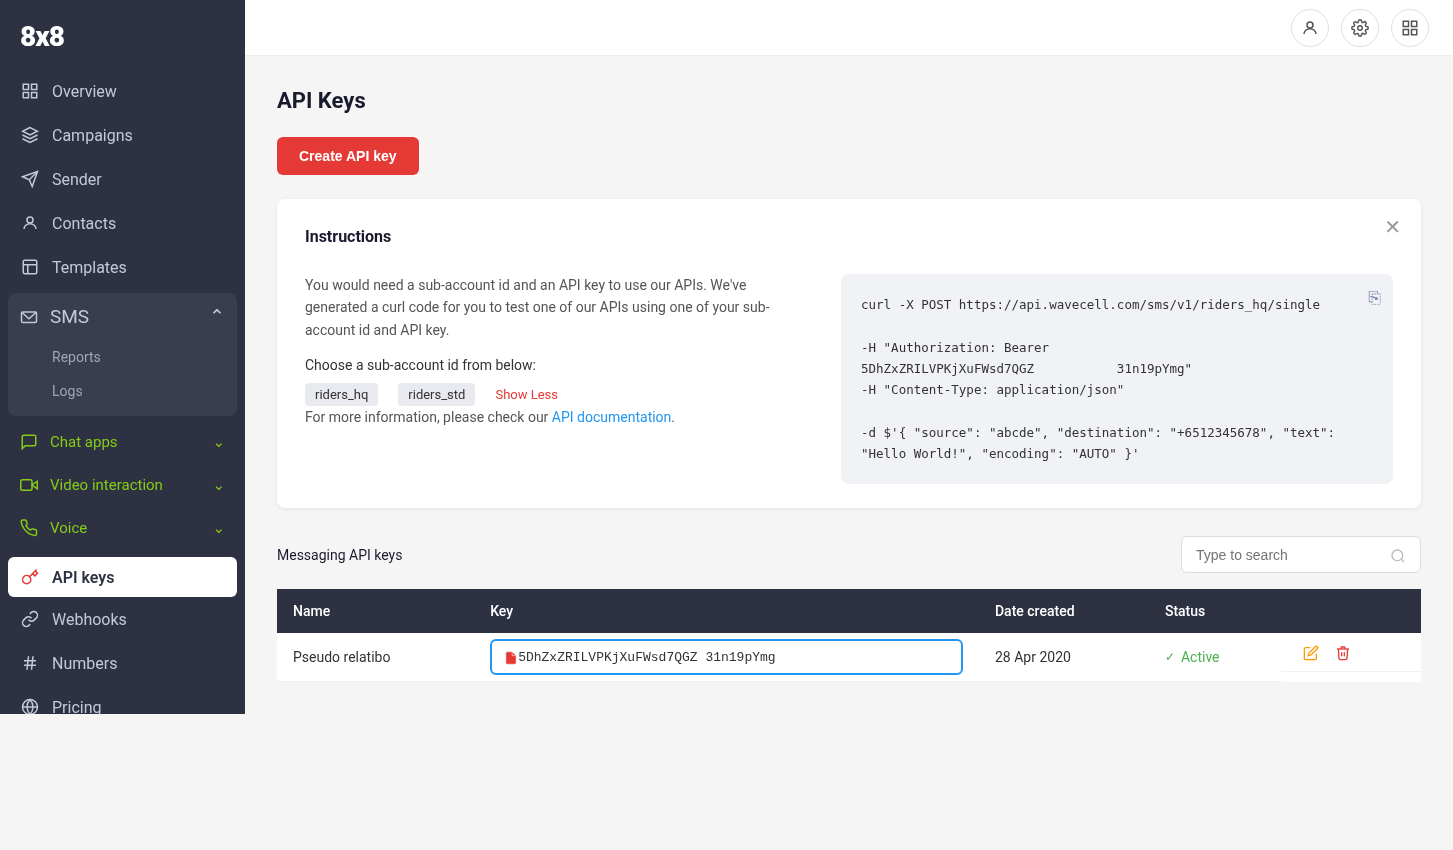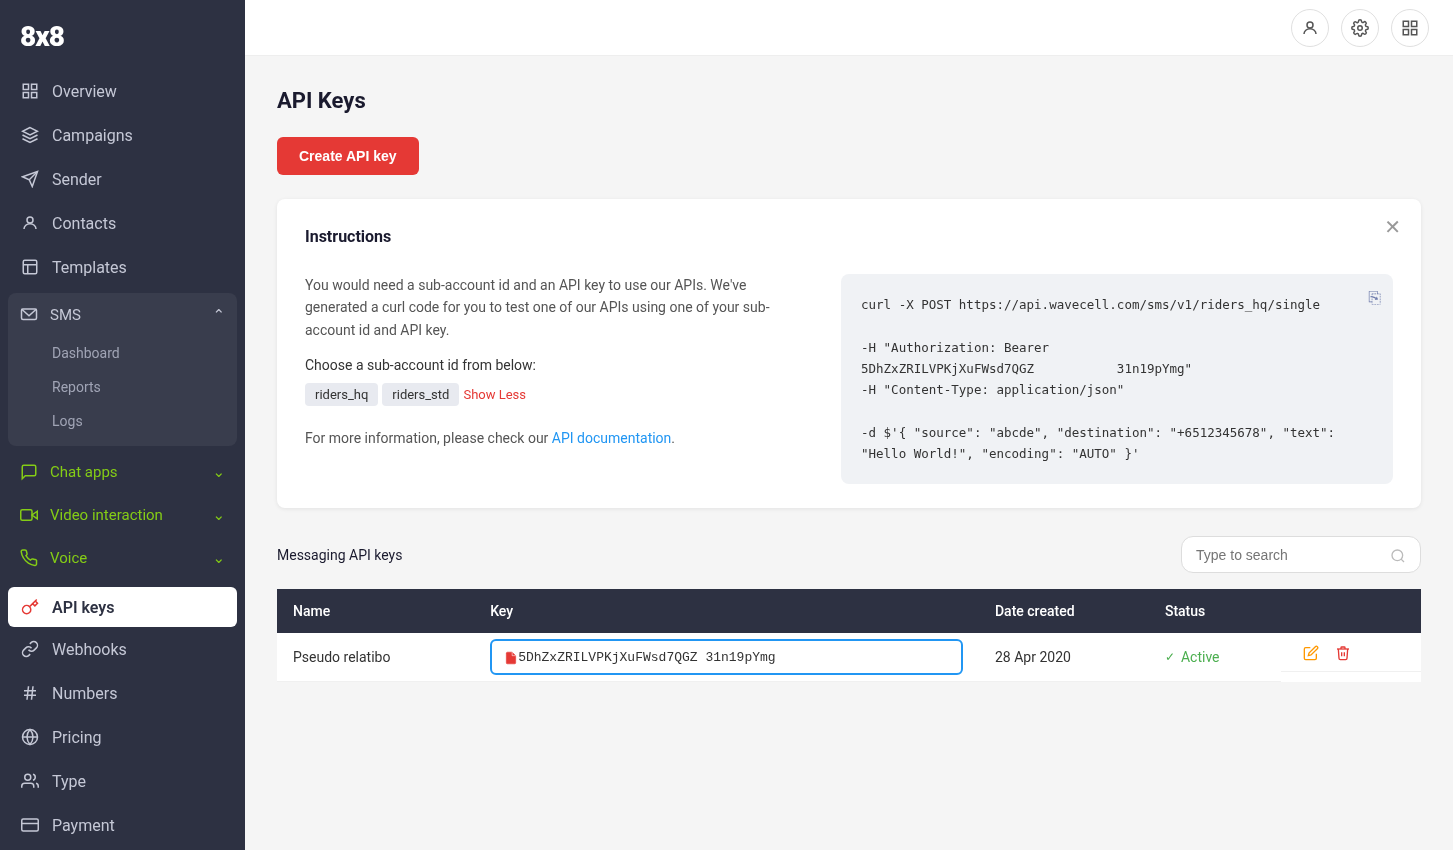--- a/index.html
+++ b/index.html
@@ -1,25 +1,25 @@
 <!DOCTYPE html>
 <html><head>
   <meta charset="utf-8">
   <style>
     * { box-sizing: border-box; margin: 0; padding: 0; }
     body { font-family: -apple-system, BlinkMacSystemFont, 'Segoe UI', Roboto, sans-serif; display: flex; height: 850px; width: 1453px; overflow: hidden; background: #f5f5f5; }
 
     
-    .sidebar { width: 245px; background: #2d3142; color: #fff; display: flex; flex-direction: column; height: 850px; flex-shrink: 0; overflow-y: auto; }
+    .sidebar { width: 245px; background: #2d3142; color: #fff; display: flex; flex-direction: column; height: 714px; flex-shrink: 0; overflow-y: auto; }
     .sidebar-logo { padding: 20px 20px 16px; font-size: 28px; font-weight: 900; color: #fff; letter-spacing: -1px; }
     .sidebar-item { display: flex; align-items: center; gap: 12px; padding: 12px 20px; cursor: pointer; font-size: 16px; color: #c5c8d6; transition: background 0.15s; }
     .sidebar-item.active { background: #fff; color: #2d3142; border-radius: 6px; margin: 0 8px; padding: 10px 12px; }
     .sidebar-item .icon { width: 20px; height: 20px; display: flex; align-items: center; justify-content: center; flex-shrink: 0; }
     .sidebar-section { background: rgba(255,255,255,0.06); border-radius: 8px; margin: 4px 8px; }
-    .sidebar-section-header { display: flex; align-items: center; justify-content: space-between; padding: 12px 12px; cursor: pointer; color: #c5c8d6; font-size: 15px; }
+    .sidebar-section-header { display: flex; align-items: center; justify-content: space-between; padding: 12px 12px; cursor: pointer; color: #c5c8d6; font-size: 19px; }
     .sidebar-section-header .left { display: flex; align-items: center; gap: 12px; }
     .sidebar-sub { padding: 0 0 8px 0; }
     .sidebar-sub-item { padding: 9px 12px 9px 44px; font-size: 14px; color: #a0a4b5; cursor: pointer; }
     .sidebar-section-plain { display: flex; align-items: center; justify-content: space-between; padding: 12px 20px; cursor: pointer; color: #84cc16; font-size: 15px; }
     .sidebar-section-plain .left { display: flex; align-items: center; gap: 12px; }
 
     
     .main { flex: 1; display: flex; flex-direction: column; overflow: hidden; }
     .topbar { height: 56px; background: #fff; display: flex; align-items: center; justify-content: flex-end; padding: 0 24px; gap: 12px; border-bottom: 1px solid #eee; flex-shrink: 0; }
     .topbar-icon { width: 38px; height: 38px; border-radius: 50%; border: 1px solid #e0e0e0; display: flex; align-items: center; justify-content: center; cursor: pointer; color: #555; font-size: 18px; background: #fff; }
@@ -30,31 +30,31 @@
     .create-btn { background: #e53935; color: #fff; border: none; padding: 11px 22px; border-radius: 6px; font-size: 14px; font-weight: 600; cursor: pointer; margin-bottom: 24px; }
 
     
     .instructions-card { background: #fff; border-radius: 8px; padding: 28px 28px 24px; margin-bottom: 28px; position: relative; box-shadow: 0 1px 4px rgba(0,0,0,0.08); }
     .close-btn { position: absolute; top: 16px; right: 20px; font-size: 20px; color: #999; cursor: pointer; background: none; border: none; }
     .instructions-title { font-size: 16px; font-weight: 700; color: #1a1a2e; margin-bottom: 28px; }
     .instructions-text { font-size: 14px; color: #555; line-height: 1.6; margin-bottom: 16px; max-width: 480px; }
     .instructions-body { display: flex; gap: 24px; }
     .instructions-left { flex: 1; }
     .choose-label { font-size: 14px; color: #333; margin-bottom: 10px; }
-    .tags { display: flex; gap: 4px; align-items: center; margin-bottom: 24px; flex-wrap: wrap; }
+    .tags { display: flex; gap: 20px; align-items: center; margin-bottom: 3px; flex-wrap: wrap; }
     .tag { background: #e8eaf0; color: #333; border-radius: 4px; padding: 4px 10px; font-size: 13px; }
     .show-less { color: #e53935; font-size: 13px; cursor: pointer; }
     .api-link { color: #2196f3; font-size: 14px; text-decoration: none; }
     .code-block { background: #f0f2f5; border-radius: 8px; padding: 20px; font-family: 'Courier New', monospace; font-size: 12.5px; color: #333; line-height: 1.7; flex: 1; min-width: 540px; position: relative; }
     .copy-icon { position: absolute; top: 12px; right: 12px; color: #6c7aaa; cursor: pointer; font-size: 16px; }
 
     
     .section-header { display: flex; align-items: center; justify-content: space-between; margin-bottom: 16px; }
     .section-title { font-size: 14px; font-weight: 400; color: #1a1a2e; }
-    .search-box { display: flex; align-items: center; border: 1px solid #ddd; border-radius: 12px; padding: 8px 14px; gap: 8px; background: #fff; width: 240px; }
+    .search-box { display: flex; align-items: center; border: 1px solid #ddd; border-radius: 6px; padding: 8px 14px; gap: 8px; background: #fff; width: 240px; }
     .search-input { border: none; outline: none; font-size: 14px; color: #999; background: transparent; flex: 1; }
 
     .table { width: 100%; border-collapse: collapse; }
     .table thead tr { background: #2d3142; color: #fff; }
     .table th { padding: 14px 16px; font-size: 14px; font-weight: 500; text-align: left; }
     .table td { padding: 6px 16px; font-size: 14px; color: #333; border-bottom: 1px solid #f0f0f0; vertical-align: middle; }
     .table tbody tr { background: #fff; }
 
     .key-cell { display: flex; align-items: center; gap: 0; border: 2px solid #2196f3; border-radius: 6px; padding: 8px 12px; background: #fff; }
     .key-icon { color: #e53935; font-size: 14px; }
@@ -137,21 +137,20 @@
           <svg width="18" height="18" viewBox="0 0 24 24" fill="none" stroke="currentColor" stroke-width="2">
               <rect x="2" y="4" width="20" height="14" rx="2"></rect>
               <polyline points="2 4 12 13 22 4"></polyline>
             </svg>
         </span>
         <span>SMS</span>
       </div>
       <span>⌃</span>
     </div>
     <div class="sidebar-sub">
-      <div class="sidebar-sub-item">Dashboard</div>
       <div class="sidebar-sub-item">Reports</div>
       <div class="sidebar-sub-item">Logs</div>
     </div>
   </div>
 
   <div class="sidebar-section-plain">
     <div class="left">
       <span class="icon">
         <svg width="18" height="18" viewBox="0 0 24 24" fill="none" stroke="currentColor" stroke-width="2">
             <path d="M21 15a2 2 0 0 1-2 2H7l-4 4V5a2 2 0 0 1 2-2h14a2 2 0 0 1 2 2z"></path>

